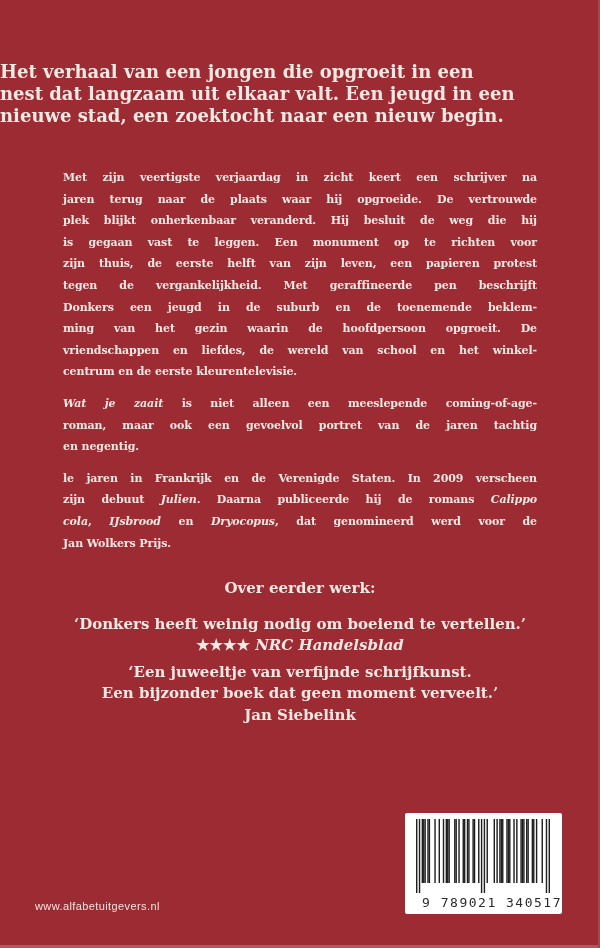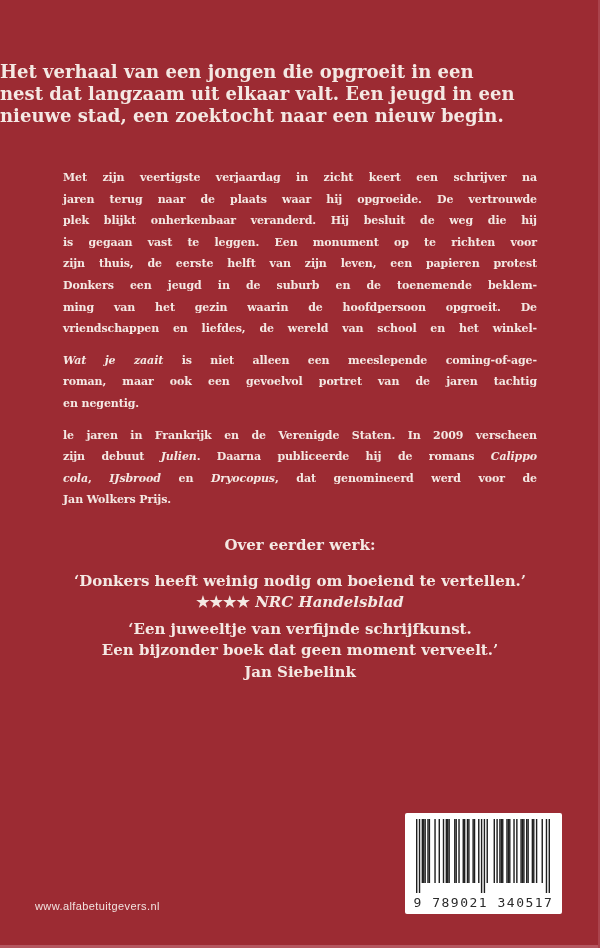--- a/index.html
+++ b/index.html
@@ -40,21 +40,21 @@
     font-size:11px;font-weight:normal;letter-spacing:0.4px;
     color:#f2e3e0;
   }
   
   .barcode-box{
     position:absolute;left:405px;top:813px;width:157px;height:101px;
     background:#ffffff;border-radius:2px;
   }
   .bars{position:absolute;left:11px;top:6px;width:134px;height:74px;display:block;}
   .barcode-number{
-    position:absolute;left:0;bottom:4px;width:100%;text-align:center;
+    position:absolute;left:0;bottom:4px;width:100%;text-align:right;
     font-family:"DejaVu Sans Mono", monospace;
     font-size:13px;color:#2b2b2b;letter-spacing:1.5px;white-space:nowrap;
   }
   
   .bottom-strip{position:absolute;left:0;bottom:0;width:100%;height:3px;background:#b4565f;}
   .right-strip{position:absolute;top:0;right:0;width:2px;height:100%;background:#aa434c;}
 </style>
 </head>
 <body>
 
@@ -66,23 +66,25 @@
       <div class="cline"><span>nieuwe stad, een zoektocht naar een nieuw begin.</span></div>
     </div>
 
   <div class="synopsis">
       <div class="para">
         <div class="jline"><span>Met zijn veertigste verjaardag in zicht keert een schrijver na</span></div>
         <div class="jline"><span>jaren terug naar de plaats waar hij opgroeide. De vertrouwde</span></div>
         <div class="jline"><span>plek blijkt onherkenbaar veranderd. Hij besluit de weg die hij</span></div>
         <div class="jline"><span>is gegaan vast te leggen. Een monument op te richten voor</span></div>
         <div class="jline"><span>zijn thuis, de eerste helft van zijn leven, een papieren protest</span></div>
+        <div class="jline"><span>tegen de vergankelijkheid. Met geraffineerde pen beschrijft</span></div>
         <div class="jline"><span>Donkers een jeugd in de suburb en de toenemende beklem-</span></div>
         <div class="jline"><span>ming van het gezin waarin de hoofdpersoon opgroeit. De</span></div>
         <div class="jline"><span>vriendschappen en liefdes, de wereld van school en het winkel-</span></div>
+        <div class="lline"><span>centrum en de eerste kleurentelevisie.</span></div>
       </div>
       <div class="para">
         <div class="jline"><em>Wat je zaait</em><span> is niet alleen een meeslepende coming-of-age-</span></div>
         <div class="jline"><span>roman, maar ook een gevoelvol portret van de jaren tachtig</span></div>
         <div class="lline"><span>en negentig.</span></div>
       </div>
       <div class="para">
         <div class="jline"><span>le jaren in Frankrijk en de Verenigde Staten. In 2009 verscheen</span></div>
         <div class="jline"><span>zijn debuut </span><em>Julien</em><span>. Daarna publiceerde hij de romans </span><em>Calippo</em></div>
         <div class="jline"><em>cola</em><span>, </span><em>IJsbrood</em><span> en </span><em>Dryocopus</em><span>, dat genomineerd werd voor de</span></div>

